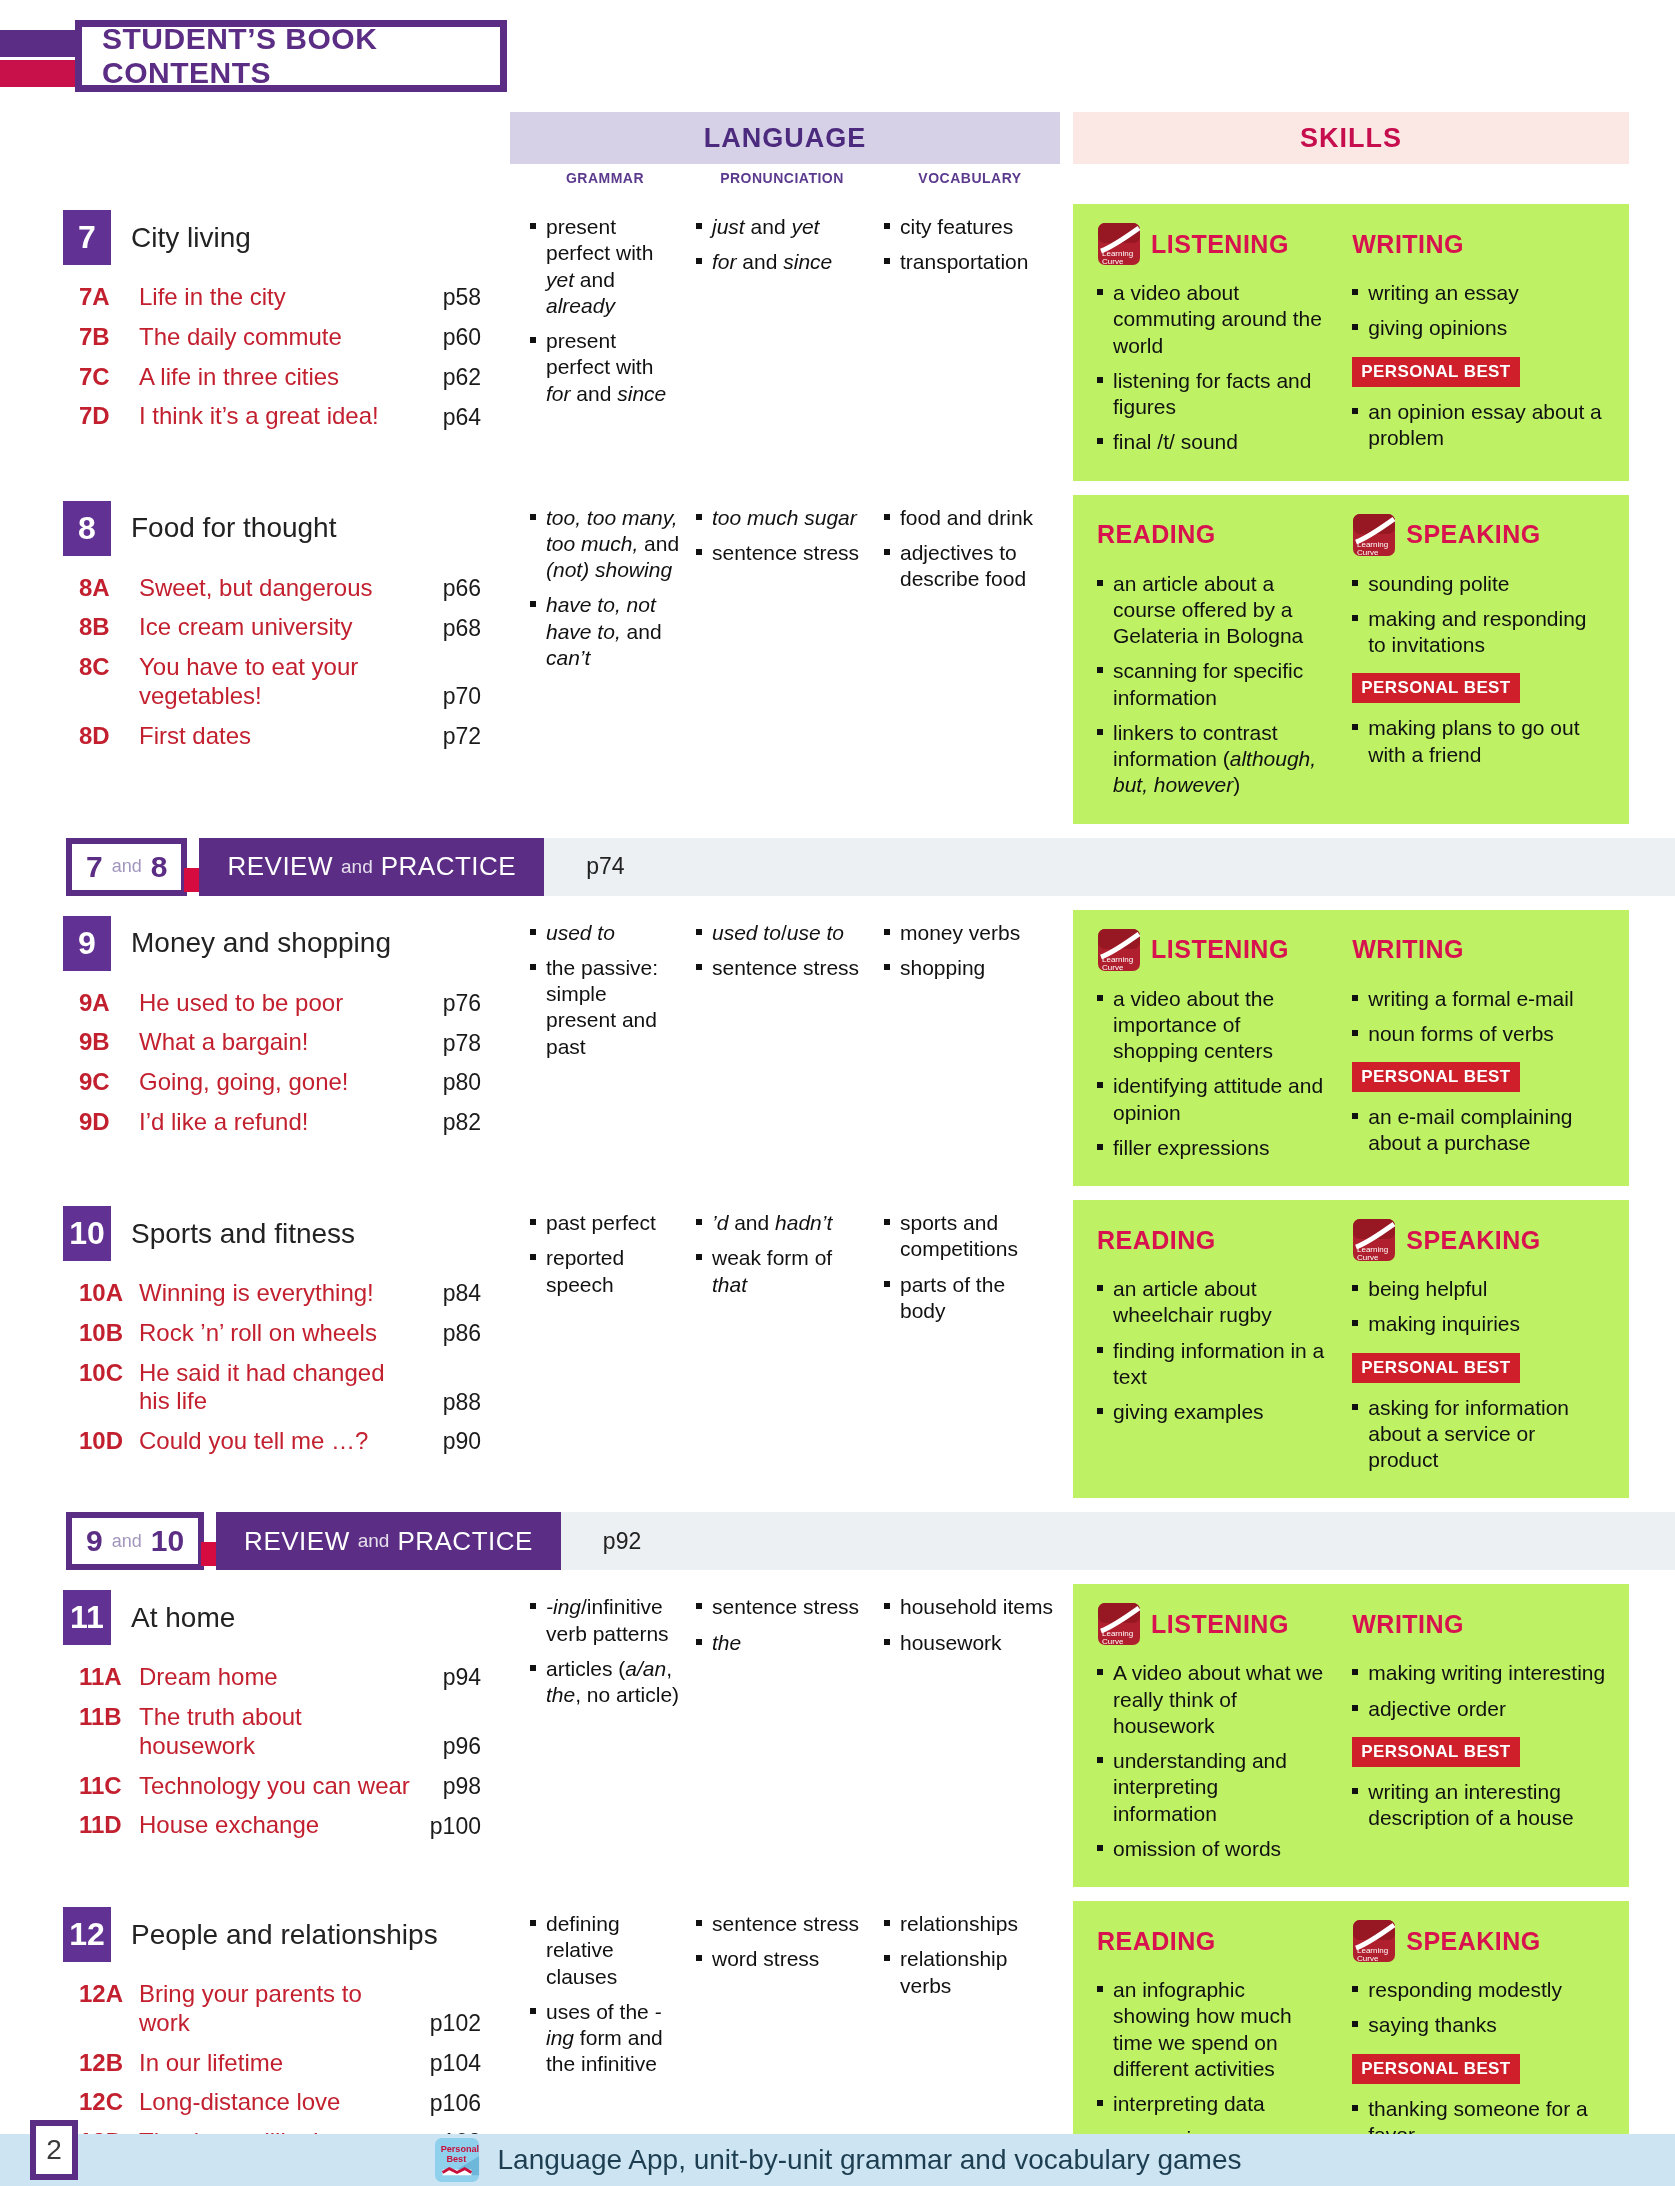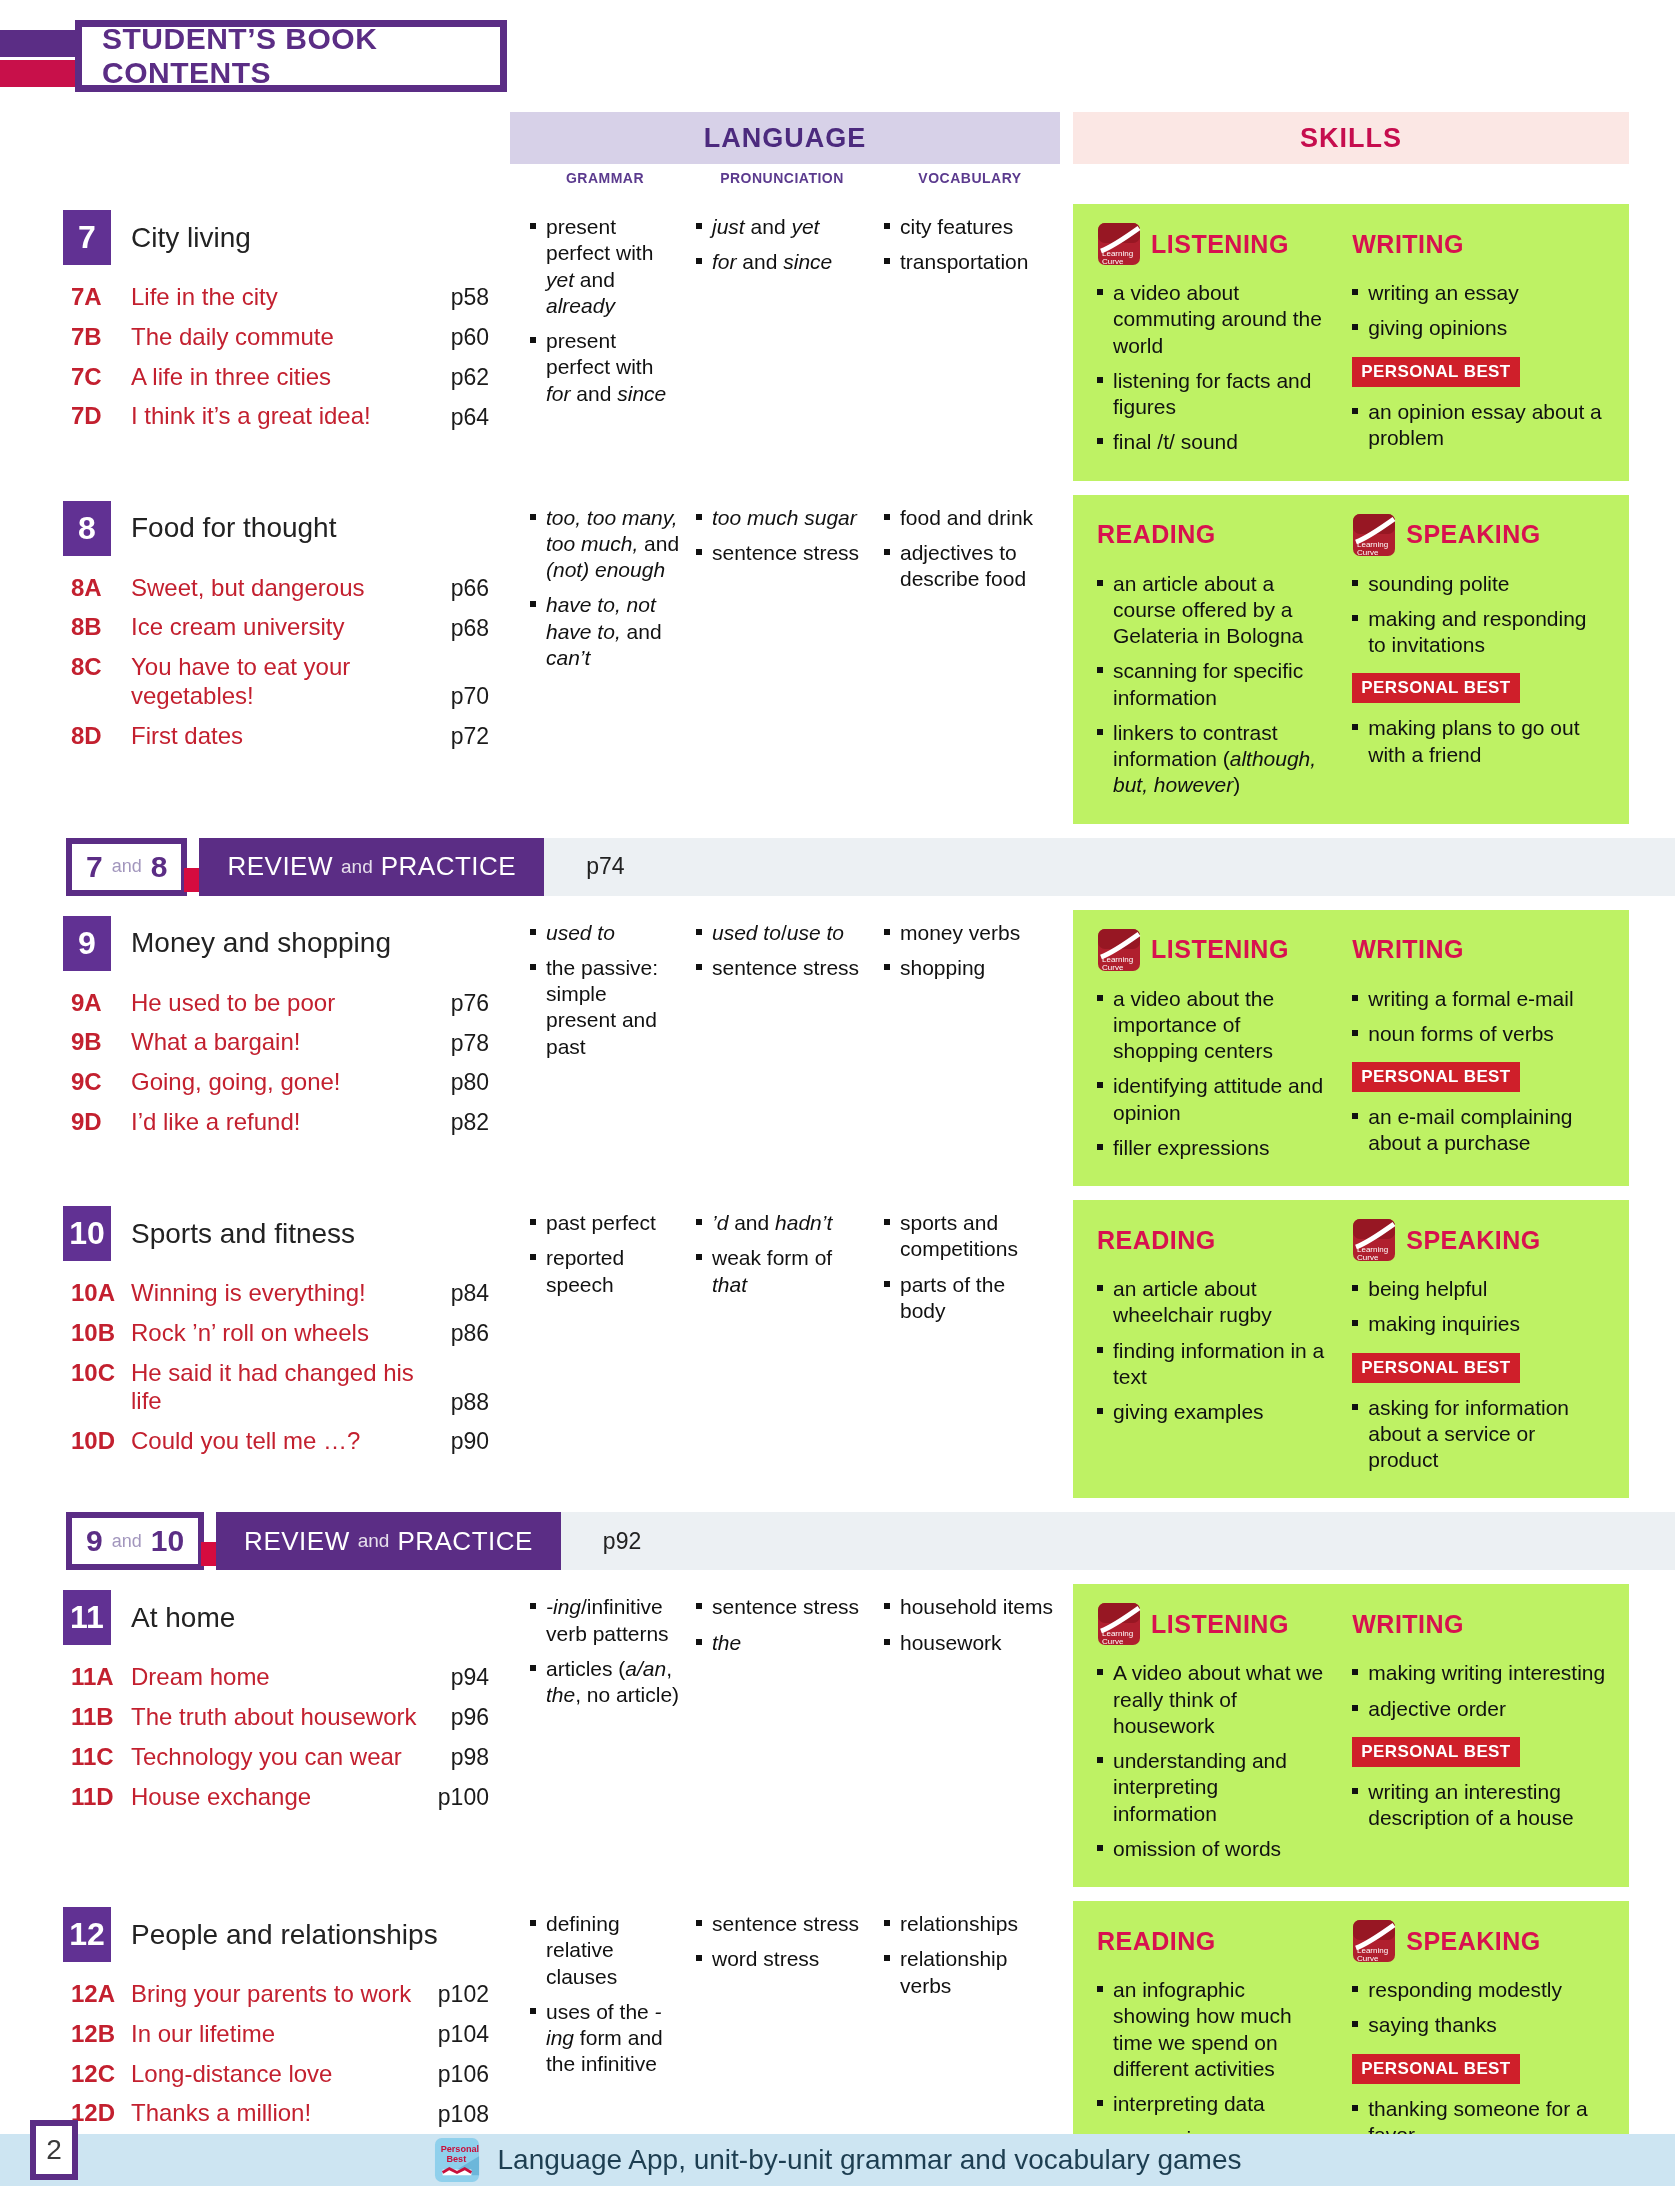--- a/index.html
+++ b/index.html
@@ -30,21 +30,21 @@
   .sub-cols span { font-size:14px; font-weight:bold; letter-spacing:.5px; color:#5b3a8e; text-align:center; }
 
   
   .table-body { margin-left:63px; }
   .unit-row { display:grid; grid-template-columns:434px 550px 556px; column-gap:13px; margin-bottom:14px; }
   .lessons-cell { background:#fff; padding-top:6px; }
   .unit-head { display:flex; align-items:center; gap:20px; margin-bottom:18px; }
   .unit-badge { min-width:48px; height:55px; padding:0 6px; background:#613193; color:#fff;
                 font-size:32px; font-weight:bold; display:flex; align-items:center; justify-content:center; }
   .unit-title { margin:0; font-size:28px; font-weight:normal; color:#222; }
-  .lesson-list { margin:8px; padding:0; list-style:none; }
+  .lesson-list { margin:16px; padding:0; list-style:none; }
   .lesson { display:grid; grid-template-columns:60px 1fr 64px; font-size:24px; line-height:1.2;
             margin-bottom:11px; color:#c3202f; }
   .lesson-code { font-weight:bold; }
   .lesson-page { color:#1a1a1a; text-align:right; align-self:end; font-size:23px; }
 
   .lang-cell { background:#fff; display:grid; grid-template-columns:150px 172px 172px;
                column-gap:16px; padding:10px 10px 10px 20px; }
   ul.bullets { margin:0; padding:0; list-style:none; }
   ul.bullets li { position:relative; padding-left:16px; font-size:21px; line-height:1.25;
                   margin-bottom:9px; color:#111; }
@@ -203,21 +203,21 @@
             </li>
             <li class="lesson">
               <span class="lesson-code">8D</span>
               <span class="lesson-title">First dates</span>
               <span class="lesson-page">p72</span>
             </li>
           </ul>
     </div>
     <div class="lang-cell">
       <ul class="bullets">
-            <li><i>too, too many, too much,</i> and <i>(not) enough</i></li>
+            <li><i>too, too many, too much,</i> and <i>(not) showing</i></li>
             <li><i>have to, not have to,</i> and <i>can’t</i></li>
           </ul>
       <ul class="bullets">
             <li><i>too much sugar</i></li>
             <li>sentence stress</li>
           </ul>
       <ul class="bullets">
             <li>food and drink</li>
             <li>adjectives to describe food</li>
           </ul>

